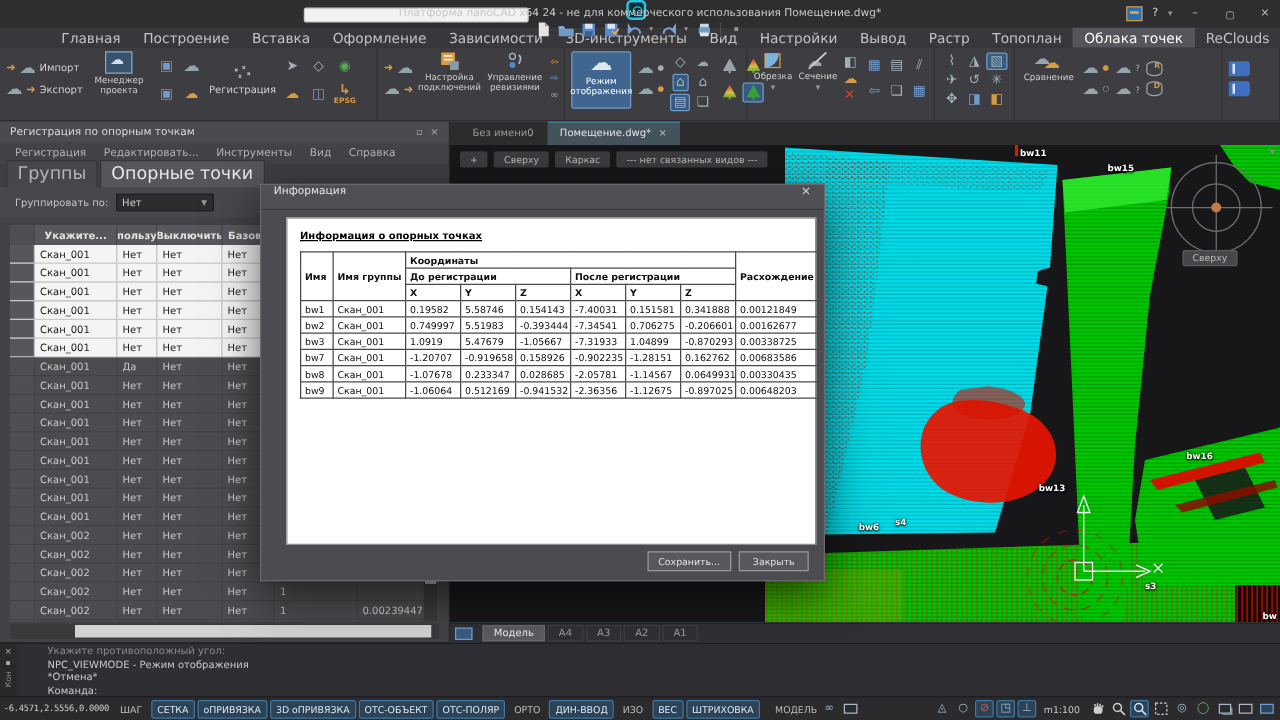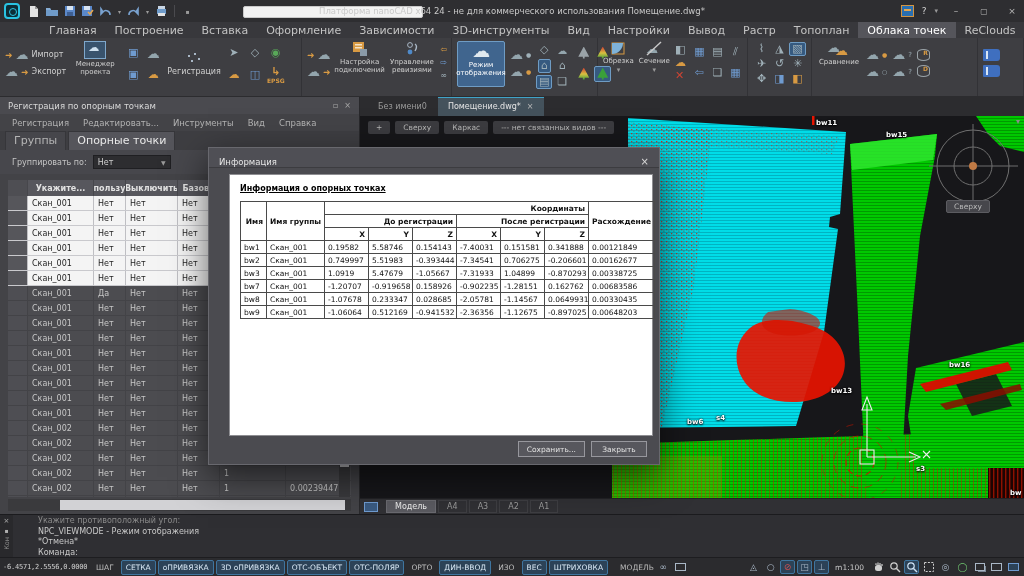--- a/index.html
+++ b/index.html
@@ -1,20 +1,20 @@
 <!DOCTYPE html>
 <html><head>
 <meta charset="utf-8">
 <style>
   *{margin:0;padding:0;box-sizing:border-box;font-family:"DejaVu Sans",sans-serif;}
   html,body{width:1024px;height:576px;overflow:hidden;}
   body{position:relative;background:#2b2b2e;font-size:9px;color:#ccc;}
 
   
-  .titlebar{position:absolute;top:0;left:0;right:0;height:22px;background:#2e2e31;display:flex;align-items:center;padding:0 4px;z-index:60;}
+  .titlebar{position:absolute;top:0;left:0;right:0;height:22px;background:#2e2e31;display:flex;align-items:center;padding:0 4px;z-index:60;flex-direction:column;}
   .applogo{width:16px;height:16px;border-radius:4px;border:2px solid #2ac3e2;background:#0d2d36;position:relative;margin-right:6px;flex:none;}
   .applogo::after{content:"";position:absolute;left:3px;top:3px;width:6px;height:6px;border:1.5px solid #2ac3e2;border-radius:50%;}
   .qat{display:flex;align-items:center;gap:3px;}
   .qat .qi{width:15px;height:15px;display:flex;align-items:center;justify-content:center;}
   .qat svg{display:block;}
   .qsep{width:1px;height:12px;background:#4a4a4e;margin:0 2px;}
   .tsearch{position:absolute;left:243px;top:6px;width:180px;height:12px;background:#f2f2f2;border-radius:2px;border:1px solid #c9c9c9;font-size:7px;color:#555;padding:0 4px;}
   .ttitle{position:absolute;left:0;right:0;top:0;height:22px;display:flex;align-items:center;justify-content:center;font-size:8.5px;color:#c9c9c9;pointer-events:none;}
   .tright{position:absolute;right:2px;top:0;height:22px;display:flex;align-items:center;gap:8px;}
   .tb-archive{width:13px;height:12px;background:#2a6fb0;border:1px solid #d29442;position:relative;}
@@ -65,21 +65,21 @@
 
   
   .main{position:absolute;top:97px;left:0;width:1024px;height:417px;}
 
   
   .lpanel{position:absolute;left:0;top:0;width:360px;height:417px;background:#434347;border-right:1px solid #28282b;z-index:10;}
   .lp-title{height:17px;background:#4a4a4f;display:flex;align-items:center;padding:0 8px;font-size:8.5px;color:#d8d8d8;}
   .lp-ticons{margin-left:auto;display:flex;gap:6px;color:#a8a8a8;font-size:8px;}
   .lp-menu{height:17px;display:flex;align-items:center;gap:14px;padding:0 12px;font-size:8.5px;color:#b2b2b2;}
   .lp-tabs{height:19px;display:flex;align-items:flex-end;padding:0 5px;gap:2px;background:#3e3e42;}
-  .lptab{padding:2px 8px 3px;font-size:11px;color:#b5b5b5;background:#46464b;border:1px solid #36363a;border-bottom:none;}
+  .lptab{padding:2px 8px 3px;font-size:14px;color:#b5b5b5;background:#46464b;border:1px solid #36363a;border-bottom:none;}
   .lptab.active{background:#55555b;color:#e8e8e8;}
   .lp-groupby{height:24px;display:flex;align-items:center;gap:6px;padding:0 12px;font-size:8px;color:#c5c5c5;background:#47474c;}
   .lp-select{width:78px;height:14px;background:#2d2d30;border:1px solid #1f1f22;color:#cfcfcf;display:flex;align-items:center;padding:0 4px;font-size:8px;}
   .lp-select .car{margin-left:auto;color:#9a9a9a;font-size:6px;}
   .lp-table{position:absolute;left:8px;top:83px;right:8px;bottom:17px;overflow:hidden;background:#47474b;}
   .lphead{display:flex;height:16px;background:#57575d;color:#e2e2e2;font-weight:bold;font-size:8px;align-items:center;}
   .lphead .c{border-right:1px solid #47474c;height:100%;display:flex;align-items:center;justify-content:center;overflow:hidden;white-space:nowrap;}
   .lprow{display:flex;height:15px;background:#4c4c50;color:#c8c8c8;font-size:8px;border-bottom:1px solid #434347;}
   .lprow .c{border-right:1px solid #434347;height:100%;display:flex;align-items:center;padding:0 4px;overflow:hidden;white-space:nowrap;}
   .lprow.sel{background:#f4f4f4;color:#1c1c1c;border-bottom:1px solid #c9c9cd;}
@@ -111,27 +111,27 @@
   .vcube{position:absolute;left:586px;top:84px;background:#46464b;border:1px solid #5c5c61;color:#b9b9b9;font-size:7.5px;padding:1px 7px;border-radius:2px;z-index:5;}
   .plabels{position:absolute;left:0;top:0;width:100%;height:100%;z-index:4;pointer-events:none;}
   .plabel{position:absolute;font-size:7px;font-weight:bold;color:#fff;text-shadow:0 1px 2px #000,0 0 2px #000;transform:translateY(-7px);}
   .layout-tabs{position:absolute;left:0;bottom:0;width:664px;height:16px;background:#303034;display:flex;align-items:center;padding:0 4px;gap:2px;border-top:1px solid #222225;}
   .lticon{width:14px;height:10px;border:1px solid #6f9bd0;background:#3a5a80;margin-right:6px;}
   .ltab{padding:1px 8px;font-size:8px;color:#9a9a9a;border:1px solid #3e3e42;}
   .ltab.active{background:#5a5a60;color:#ececec;border-color:#6a6a70;}
 
   
   .dialog{position:absolute;left:208px;top:147px;width:452px;height:318px;background:#4b4b50;border:1px solid #68686e;box-shadow:0 12px 34px rgba(0,0,0,.6);z-index:40;}
-  .dlg-title{height:20px;display:flex;align-items:flex-end;padding:0 10px;font-size:8.5px;color:#e6e6e6;background:#4f4f55;border-bottom:1px solid #3c3c40;}
+  .dlg-title{height:20px;display:flex;align-items:flex-start;padding:0 10px;font-size:8.5px;color:#e6e6e6;background:#4f4f55;border-bottom:1px solid #3c3c40;}
   .dlg-close{margin-left:auto;color:#d8d8d8;font-size:10px;}
   .dlg-white{position:absolute;left:20px;top:26px;width:424px;height:262px;background:#ffffff;border:1px solid #8e8e92;}
   .dlg-heading{font-size:8px;font-weight:bold;color:#000;margin:9px 0 8px 10px;text-decoration:underline;}
   .itable{border-collapse:collapse;table-layout:fixed;margin-left:10px;width:414px;font-size:7.5px;color:#111;}
   .itable th,.itable td{border:1px solid #4a4a4a;padding:1px 3px;overflow:hidden;white-space:nowrap;}
-  .itable th{font-weight:bold;text-align:right;height:13px;margin-left:12px;}
+  .itable th{font-weight:bold;text-align:left;height:13px;margin-left:12px;}
   .itable td{height:13px;}
   .dlg-btns{position:absolute;right:12px;bottom:7px;display:flex;gap:6px;}
   .dbtn{min-width:56px;height:16px;background:#57575d;border:1px solid #97979d;color:#e2e2e2;font-size:7.5px;display:flex;align-items:center;justify-content:center;padding:0 8px;}
 
   
   .cmd{position:absolute;top:514px;left:0;right:0;height:43px;background:#2f2f33;border-top:1px solid #1b1b1e;z-index:20;display:flex;}
   .cmd-dock{width:13px;background:#29292c;display:flex;flex-direction:column;align-items:center;padding-top:2px;gap:2px;color:#b0b0b0;font-size:7px;flex:none;}
   .cmd-dock .vlabel{writing-mode:vertical-rl;transform:rotate(180deg);font-size:6.5px;color:#8a8a8a;margin-top:1px;}
   .cmd-lines{padding:1px 0 0 25px;font-family:"DejaVu Sans Mono",monospace;font-size:8px;line-height:10.5px;color:#c8c8c8;overflow:hidden;}
   .cline.dim{color:#8a8a8a;}

